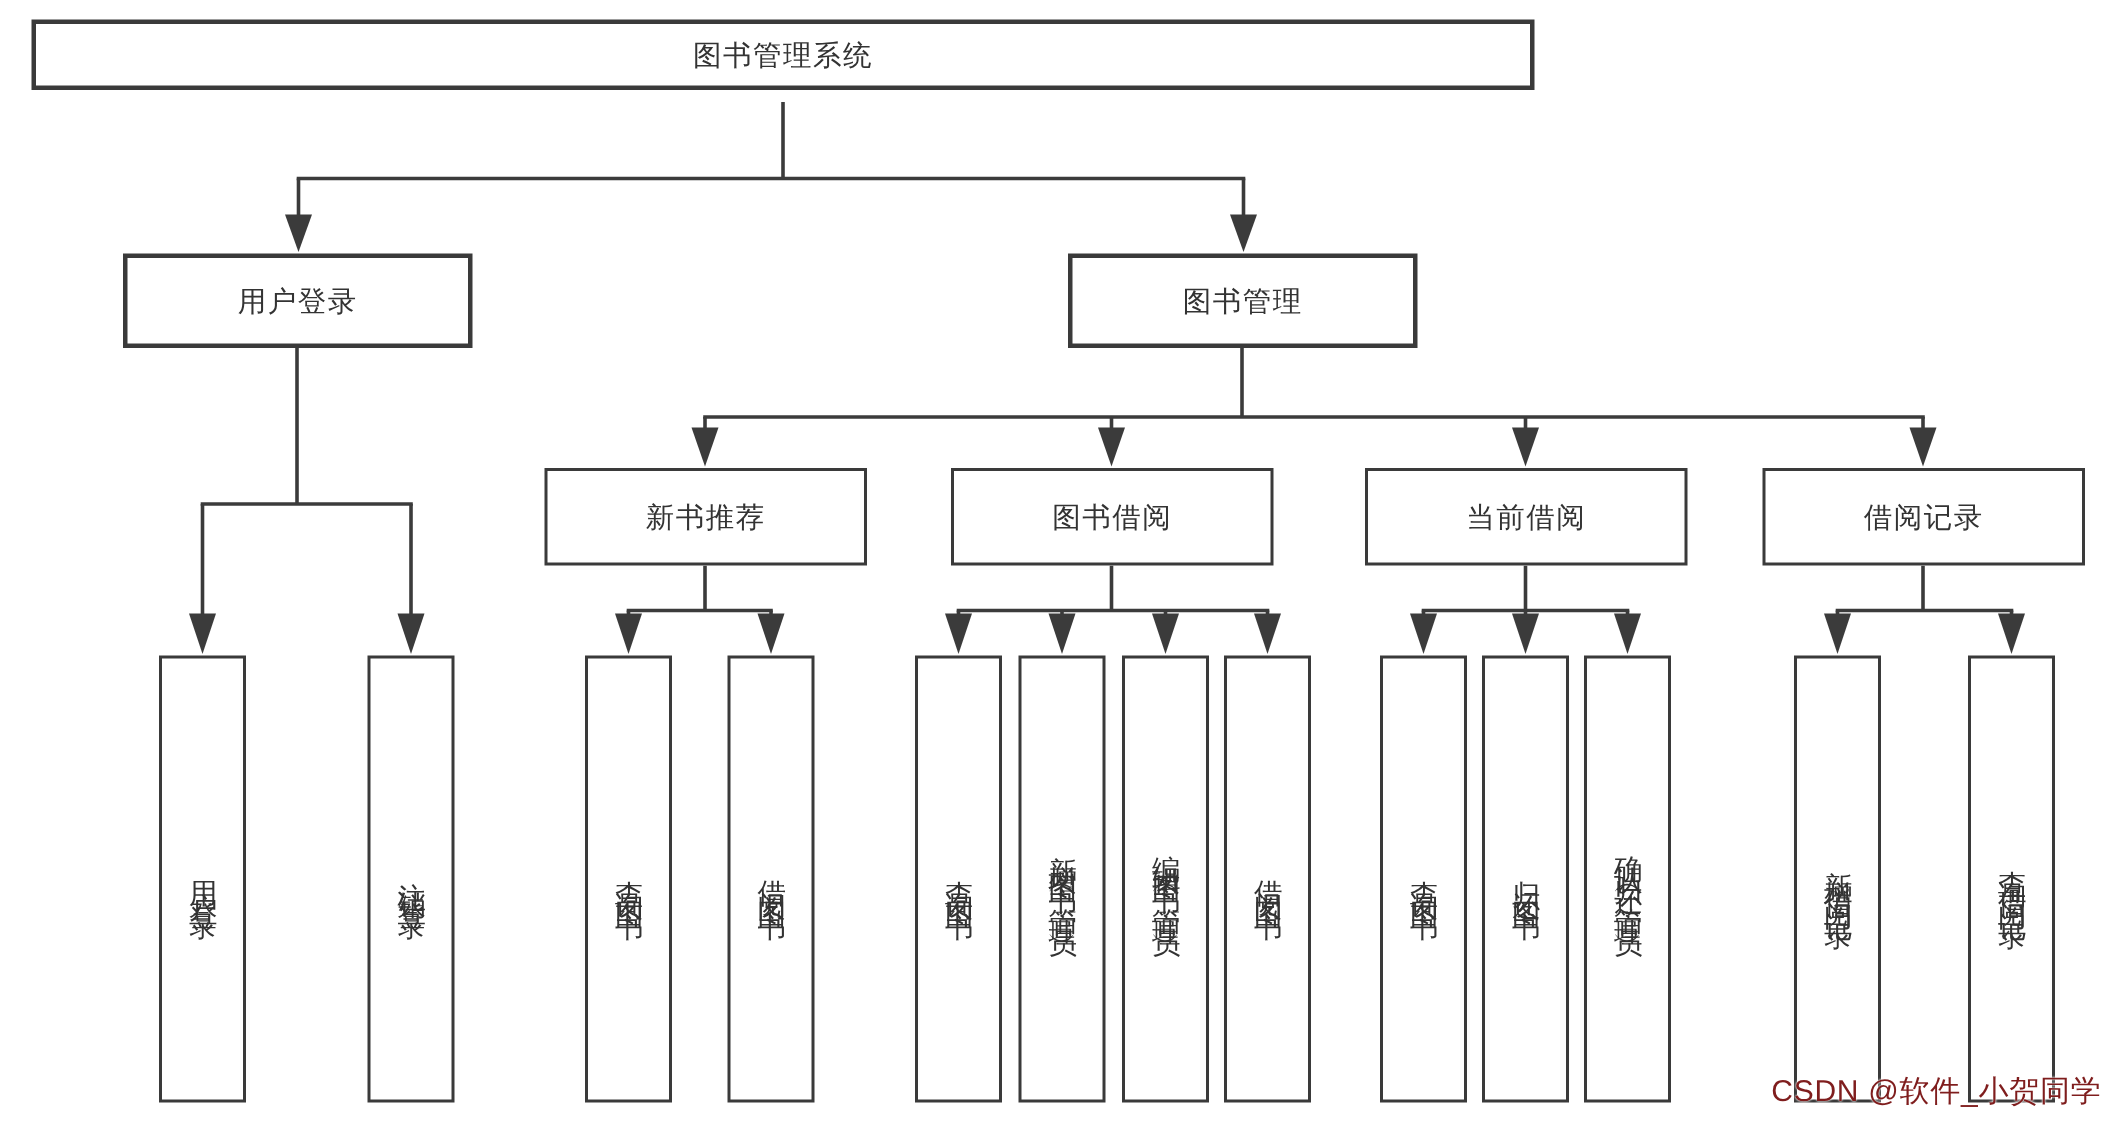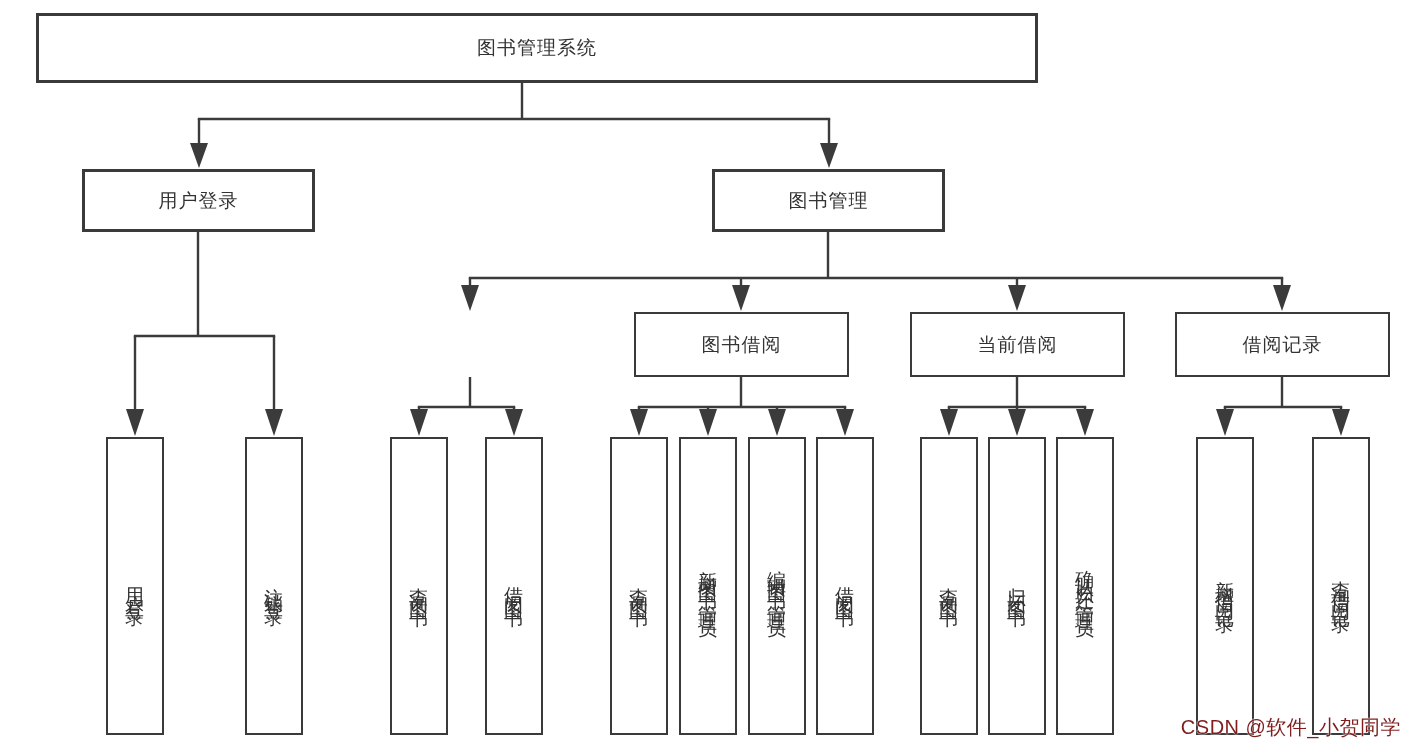--- a/index.html
+++ b/index.html
@@ -128,31 +128,34 @@
     <g>
       <line x1="1282" y1="377" x2="1282" y2="407"></line>
       <line x1="1225" y1="407" x2="1341" y2="407" stroke-linecap="square"></line>
       <line x1="1225" y1="407" x2="1225" y2="412"></line>
       <polygon points="1216,409 1234,409 1225,436" stroke="none"></polygon>
       <line x1="1341" y1="407" x2="1341" y2="412"></line>
       <polygon points="1332,409 1350,409 1341,436" stroke="none"></polygon>
     </g>
   </svg>
 
-  <div class="box heavy" style="left:36px; top:13px; width:1002px; height:70px;">
+  <div class="box heavy" style="left:21px; top:13px; width:1002px; height:47px;">
     <span class="hlabel">图书管理系统</span>
   </div>
 
   <div class="box heavy" style="left:82px; top:169px; width:233px; height:63px;">
     <span class="hlabel">用户登录</span>
   </div>
   <div class="box heavy" style="left:712px; top:169px; width:233px; height:63px;">
     <span class="hlabel">图书管理</span>
   </div>
 
+  <div class="box mid" style="left:363px; top:312px; width:215px; height:65px;">
+    <span class="hlabel">新书推荐</span>
+  </div>
   <div class="box mid" style="left:634px; top:312px; width:215px; height:65px;">
     <span class="hlabel">图书借阅</span>
   </div>
   <div class="box mid" style="left:1175px; top:312px; width:215px; height:65px;">
     <span class="hlabel">借阅记录</span>
   </div>
   <div class="box mid" style="left:910px; top:312px; width:215px; height:65px;">
     <span class="hlabel">当前借阅</span>
   </div>
 

